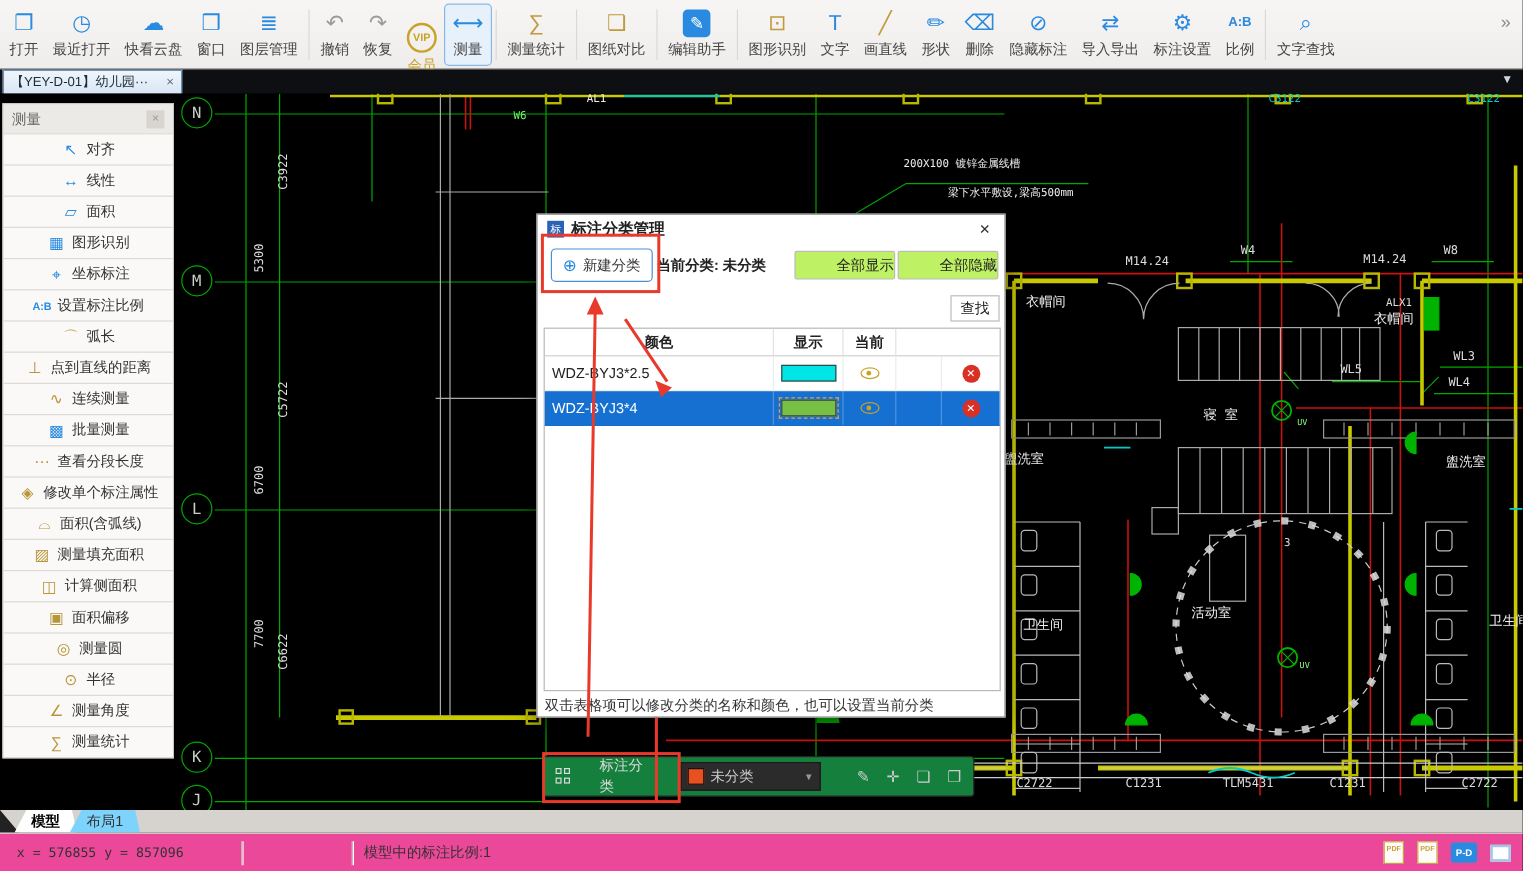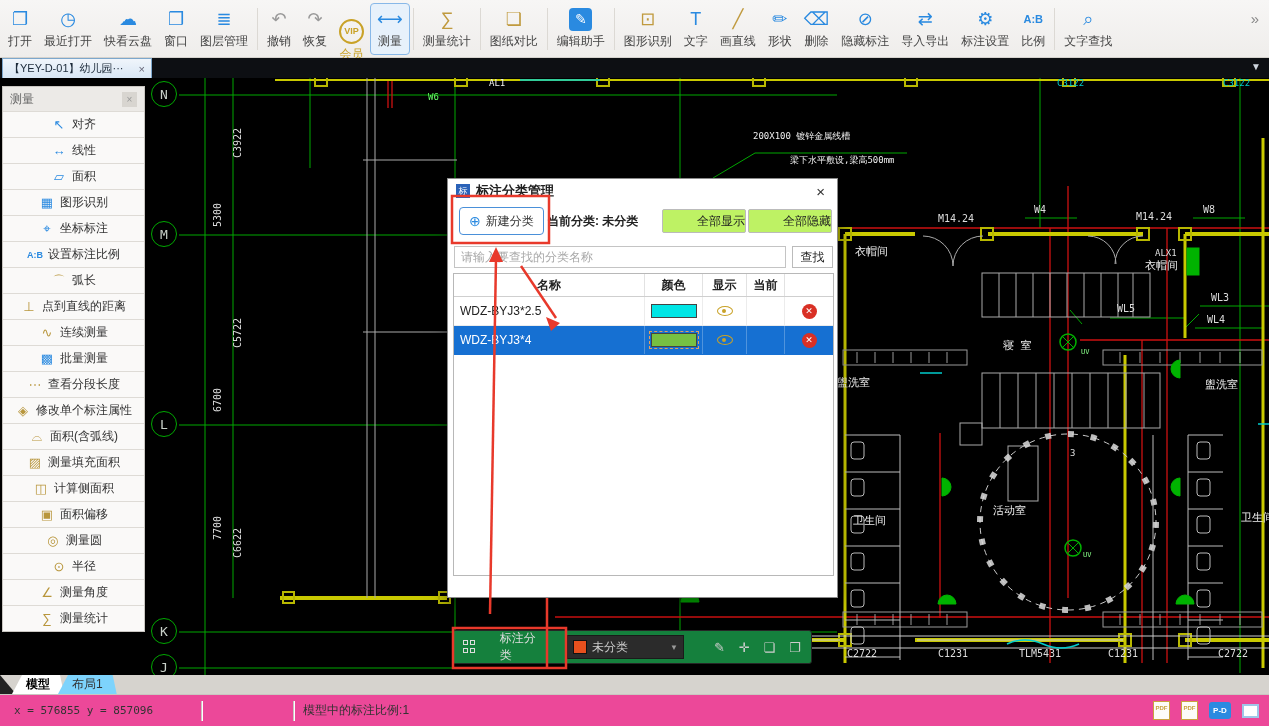--- a/index.html
+++ b/index.html
@@ -496,25 +496,23 @@
     </div>
     <div class="dlg-row1">
       <div class="btn-new">
         <span class="plus">⊕</span>
         <span>新建分类</span>
       </div>
       <div class="cur-cls">当前分类: 未分类</div>
       <div class="btn-light btn-showall">全部显示</div>
       <div class="btn-light btn-hideall">全部隐藏</div>
     </div>
-    <input class="dlg-search" placeholder="请输入要查找的分类名称" style="">
     <div class="btn-find">查找</div>
     <div class="dlg-table">
       <div class="tr head">
-        <div>名称</div>
         <div>颜色</div>
         <div>显示</div>
         <div>当前</div>
         <div></div>
       </div>
       <div class="tr body">
         <div>WDZ-BYJ3*2.5</div>
         <div>
             <span class="swatch cyan"></span>
           </div>
@@ -533,20 +531,21 @@
           </div>
         <div>
             <span class="eye"></span>
           </div>
         <div></div>
         <div>
             <span class="delx">✕</span>
           </div>
       </div>
     </div>
+    <div class="dlg-hint">双击表格项可以修改分类的名称和颜色，也可以设置当前分类</div>
   </div>
 
   <div class="clsbar">
     <span class="grid-ic">
         <i></i>
         <i></i>
         <i></i>
         <i></i>
       </span>
     <span class="lab">标注分类</span>

